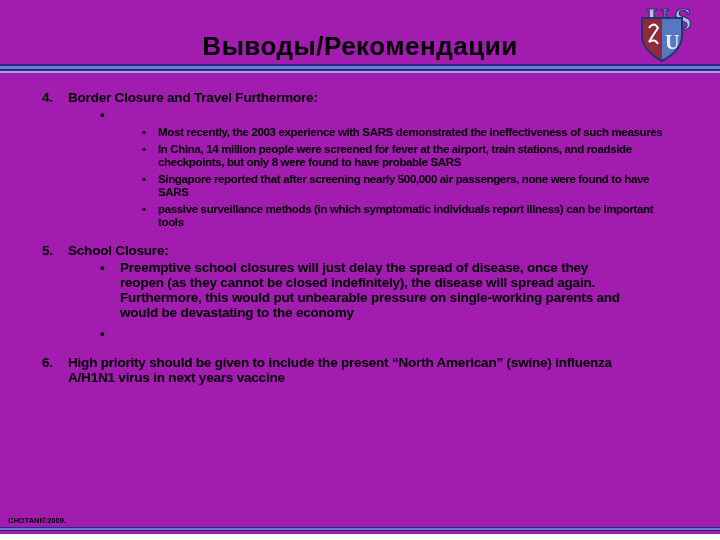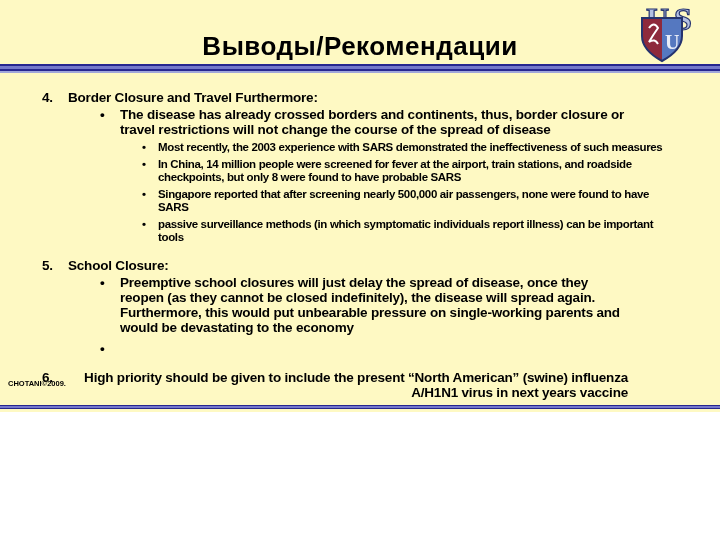--- a/index.html
+++ b/index.html
@@ -1,46 +1,46 @@
 <!DOCTYPE html>
 <html><head>
 <meta charset="utf-8">
 <style>
   html,body{margin:0;padding:0;background:#ffffff;}
   .slide{
-    position:relative;width:720px;height:412px;background:#fef9c3;overflow:hidden;
+    position:relative;width:720px;height:534px;background:#a21caf;overflow:hidden;
     font-family:"Liberation Sans", sans-serif;font-weight:700;color:#000;
   }
   .title{
     position:absolute;top:31px;left:0;right:0;text-align:center;
     font-size:26px;letter-spacing:.5px;white-space:nowrap;
   }
   .divider{position:absolute;top:64px;left:0;width:720px;font-size:0;line-height:0;}
   .divider .s1{height:2px;background:#26268f;}
   .divider .s2{height:3px;background:#7478ca;}
   .divider .s3{height:2px;background:#26268f;}
   .divider .s4{height:2px;background:#a0a6da;}
   .bottom-line{position:absolute;bottom:3px;left:0;width:720px;font-size:0;line-height:0;}
   .bottom-line .s1{height:1px;background:#26268f;}
   .bottom-line .s2{height:2px;background:#7478ca;}
   .bottom-line .s3{height:1px;background:#26268f;}
   .logo{position:absolute;top:2px;right:16px;width:68px;height:62px;}
   .content{position:absolute;left:42px;top:90px;width:636px;}
   .item{display:grid;grid-template-columns:26px 1fr;font-size:13.5px;line-height:15px;letter-spacing:-.2px;}
   .item.mt{margin-top:14px;}
-  .head.w560{max-width:560px;text-align:right;}
+  .head.w560{max-width:560px;}
   .b2{display:grid;grid-template-columns:20px 1fr;margin-left:58px;margin-top:2px;
       font-size:13.5px;line-height:15px;letter-spacing:-.2px;}
   .b2 .txt{max-width:505px;}
   .b2.gap{margin-top:6px;}
   .b3{display:grid;grid-template-columns:16px 1fr;margin-left:100px;margin-top:4px;
       font-size:11.5px;line-height:13px;letter-spacing:-.35px;}
   .b3 .txt{max-width:505px;}
   .dot{text-align:left;}
-  .footer{position:absolute;left:8px;bottom:24px;font-size:7.5px;letter-spacing:0;text-align:right;}
+  .footer{position:absolute;left:8px;bottom:9px;font-size:7.5px;letter-spacing:0;text-align:right;}
 </style>
 </head>
 <body>
 
 <div class="slide">
 
   <div class="title">Выводы/Рекомендации</div>
 
   <svg class="logo" viewBox="0 0 68 62" xmlns="http://www.w3.org/2000/svg">
     <text x="10" y="28" font-family="Liberation Serif, serif" font-weight="bold" font-size="32" fill="#b3c0e2" stroke="#25336f" stroke-width="1.2">U</text>
@@ -67,21 +67,20 @@
   </div>
 
   <div class="content">
 
     <div class="item">
       <div class="num">4.</div>
       <div class="head">Border Closure and Travel Furthermore:</div>
     </div>
     <div class="b2">
       <div class="dot">•</div>
-      <div class="txt">The disease has already crossed borders and continents, thus, border closure or travel restrictions will not change the course of the spread of disease</div>
     </div>
     <div class="b3">
       <div class="dot">•</div>
       <div class="txt">Most recently, the 2003 experience with SARS demonstrated the ineffectiveness of such measures</div>
     </div>
     <div class="b3">
       <div class="dot">•</div>
       <div class="txt">In China, 14 million people were screened for fever at the airport, train stations, and roadside checkpoints, but only 8 were found to have probable SARS</div>
     </div>
     <div class="b3">

